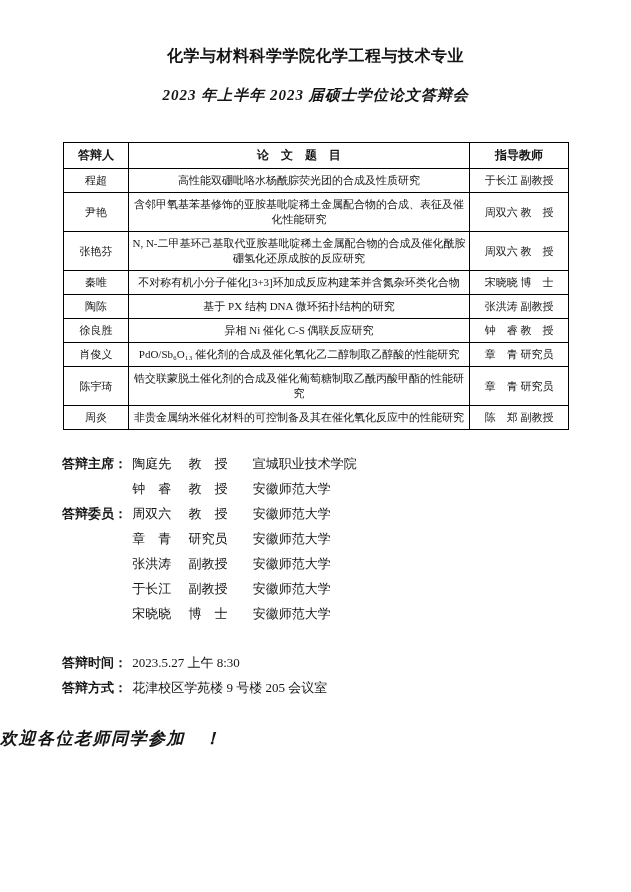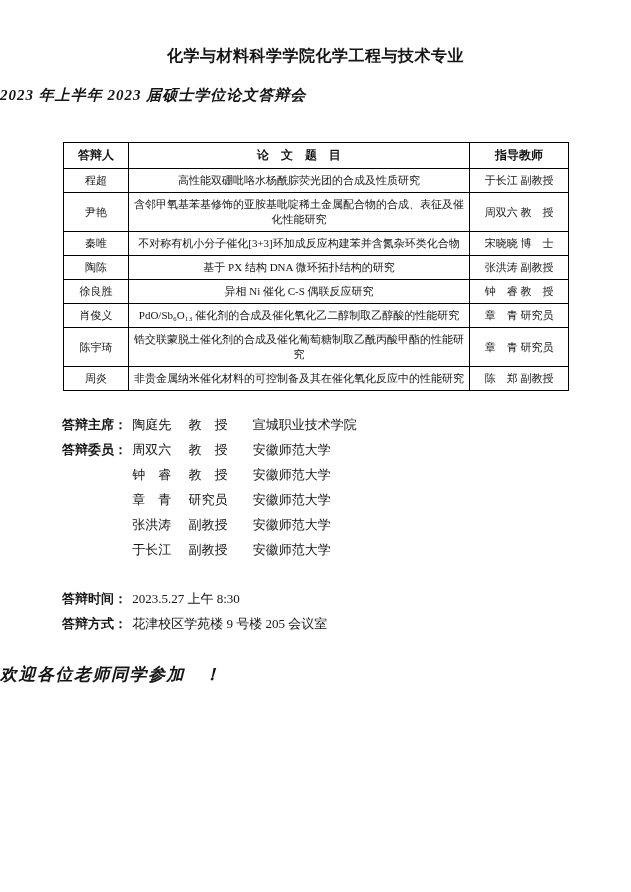--- a/index.html
+++ b/index.html
@@ -16,20 +16,21 @@
     padding-top: 46px;
     text-align: center;
     font-family: "Liberation Sans", sans-serif;
     font-weight: 700;
     font-size: 16px;
     line-height: 20px;
     letter-spacing: 0.5px;
   }
   .title2 {
     margin-top: 19px;
+    text-align: center;
     font-family: "Liberation Serif", serif;
     font-weight: 700;
     font-style: italic;
     font-size: 15px;
     line-height: 20px;
     letter-spacing: 1px;
   }
   table.defense {
     border-collapse: collapse;
     table-layout: fixed;
@@ -98,20 +99,25 @@
         <td class="c-def">程超</td>
         <td class="c-title">高性能双硼吡咯水杨酰腙荧光团的合成及性质研究</td>
         <td class="c-adv">于长江 副教授</td>
       </tr>
       <tr>
         <td class="c-def">尹艳</td>
         <td class="c-title">含邻甲氧基苯基修饰的亚胺基吡啶稀土金属配合物的合成、表征及催化性能研究</td>
         <td class="c-adv">周双六 教　授</td>
       </tr>
       <tr>
+        <td class="c-def">张艳芬</td>
+        <td class="c-title">N, N-二甲基环己基取代亚胺基吡啶稀土金属配合物的合成及催化酰胺硼氢化还原成胺的反应研究</td>
+        <td class="c-adv">周双六 教　授</td>
+      </tr>
+      <tr>
         <td class="c-def">秦唯</td>
         <td class="c-title">不对称有机小分子催化[3+3]环加成反应构建苯并含氮杂环类化合物</td>
         <td class="c-adv">宋晓晓 博　士</td>
       </tr>
       <tr>
         <td class="c-def">陶陈</td>
         <td class="c-title">基于 PX 结构 DNA 微环拓扑结构的研究</td>
         <td class="c-adv">张洪涛 副教授</td>
       </tr>
       <tr>
@@ -140,49 +146,55 @@
   <div class="info">
 
     <div class="info-row">
       <span class="lbl">答辩主席：</span>
       <span class="pname">陶庭先</span>
       <span class="ptitle">教　授</span>
       <span class="pinst">宣城职业技术学院</span>
     </div>
 
     <div class="info-row">
+      <span class="lbl"></span>
+      <span class="pname">钟　睿</span>
+      <span class="ptitle">教　授</span>
+      <span class="pinst">安徽师范大学</span>
+    </div>
+    <div class="info-row">
       <span class="lbl">答辩委员：</span>
       <span class="pname">周双六</span>
       <span class="ptitle">教　授</span>
       <span class="pinst">安徽师范大学</span>
     </div>
     <div class="info-row">
       <span class="lbl"></span>
-      <span class="pname">钟　睿</span>
-      <span class="ptitle">教　授</span>
-      <span class="pinst">安徽师范大学</span>
-    </div>
-    <div class="info-row">
-      <span class="lbl"></span>
       <span class="pname">章　青</span>
       <span class="ptitle">研究员</span>
       <span class="pinst">安徽师范大学</span>
     </div>
     <div class="info-row">
       <span class="lbl"></span>
       <span class="pname">张洪涛</span>
       <span class="ptitle">副教授</span>
       <span class="pinst">安徽师范大学</span>
     </div>
     <div class="info-row">
       <span class="lbl"></span>
       <span class="pname">于长江</span>
       <span class="ptitle">副教授</span>
       <span class="pinst">安徽师范大学</span>
     </div>
+    <div class="info-row">
+      <span class="lbl"></span>
+      <span class="pname">宋晓晓</span>
+      <span class="ptitle">博　士</span>
+      <span class="pinst">安徽师范大学</span>
+    </div>
 
     <div class="vgap"></div>
 
     <div class="info-row">
       <span class="lbl">答辩时间：</span>
       <span>2023.5.27 上午 8:30</span>
     </div>
     <div class="info-row">
       <span class="lbl">答辩方式：</span>
       <span>花津校区学苑楼 9 号楼 205 会议室</span>

